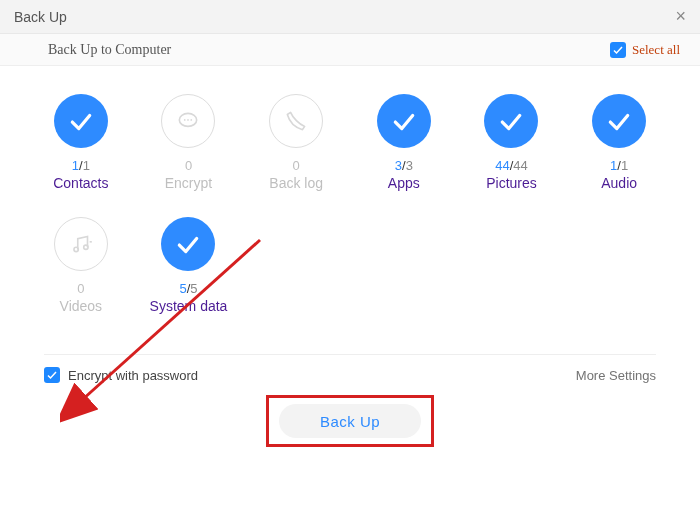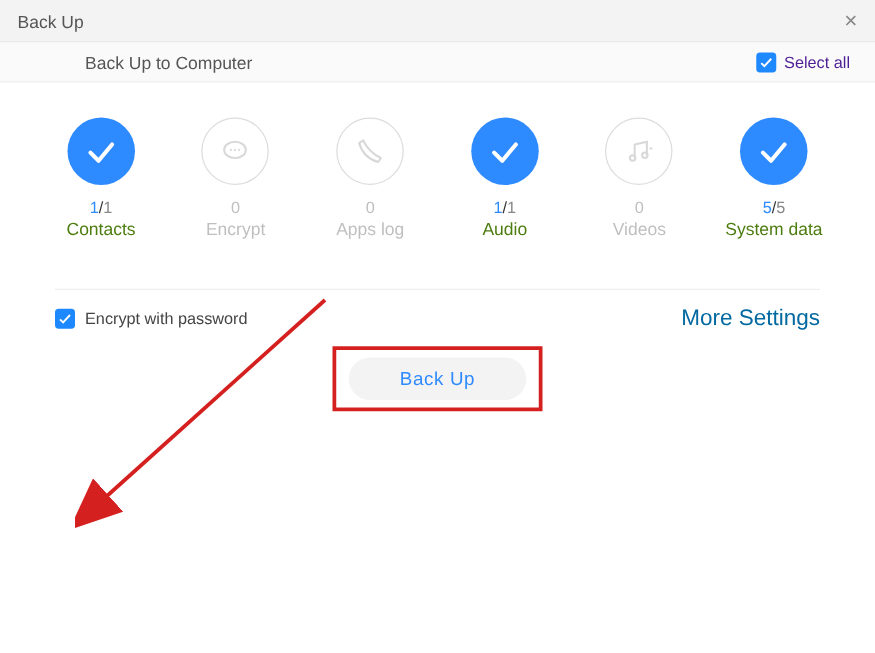--- a/index.html
+++ b/index.html
@@ -6,23 +6,23 @@
   html, body { width: 700px; height: 522px; font-family: "Segoe UI", Arial, sans-serif; color: #333; background: #fff; }
   .titlebar {
     height: 34px; background: #f3f3f3; border-bottom: 1px solid #e8e8e8;
     display: flex; align-items: center; justify-content: space-between;
     padding: 0 14px; font-size: 14px; color: #555;
   }
   .close-x { font-size: 18px; color: #888; cursor: pointer; }
   .subtitlebar {
     height: 32px; background: #fafafa; border-bottom: 1px solid #eee;
     display: flex; align-items: center; justify-content: space-between;
-    padding: 0 20px 0 68px; font-size: 14px; color: #555;
+    padding: 0 20px 0 48px; font-size: 14px; color: #555; font-family: Liberation Serif, serif;
   }
-  .select-all { display: flex; align-items: center; gap: 6px; color: #4c1d95; font-size: 13px; cursor: pointer; }
+  .select-all { display: flex; align-items: center; gap: 6px; color: #c2410c; font-size: 13px; cursor: pointer; }
   .cb {
     width: 16px; height: 16px; border-radius: 3px; background: #1e88ff;
     display: flex; align-items: center; justify-content: center;
   }
   .cb svg { width: 12px; height: 12px; }
   .grid {
     padding: 28px 40px 10px 40px;
     display: grid; grid-template-columns: repeat(6, 1fr);
     column-gap: 12px; row-gap: 30px; gap: 26px;
   }
@@ -32,28 +32,28 @@
     display: flex; align-items: center; justify-content: center;
     margin-bottom: 10px;
   }
   .circle.selected { background: #2e8bff; }
   .circle.unselected { background: #fff; border: 1px solid #ddd; }
   .circle svg { width: 26px; height: 26px; }
   .count { font-size: 13px; margin-bottom: 2px; }
   .count .cur.on { color: #2e8bff; }
   .count .cur.off, .count .tot, .label.off { color: #bfbfbf; }
   .count .tot.on { color: #888; }
-  .label { font-size: 14px; color: #4d7c0f; text-align: center; }
+  .label { font-size: 14px; color: #4c1d95; text-align: center; }
   .divider { margin: 30px 44px 0 44px; border-top: 1px solid #eee; }
   .footer-row {
     display: flex; align-items: center; justify-content: space-between;
     padding: 12px 44px 0 44px; font-size: 13px;
   }
   .encrypt { display: flex; align-items: center; gap: 8px; color: #444; cursor: pointer; }
-  .more { color: #0369a1; cursor: pointer; font-size: 18px; }
+  .more { color: #737373; cursor: pointer; font-size: 13px; }
   .action-row { display: flex; justify-content: center; padding-top: 12px; }
   .backup-wrap {
     border: 3px solid #d52020; padding: 6px 10px;
   }
   .backup-btn {
     width: 142px; height: 34px; border-radius: 17px;
     background: #f3f3f3; color: #2e8bff; font-size: 15px;
     display: flex; align-items: center; justify-content: center; cursor: pointer;
     letter-spacing: 0.5px;
   }
@@ -103,21 +103,39 @@
       <div class="count"><span class="cur off">0</span></div>
       <div class="label off">Encrypt</div>
     </div>
     <div class="item">
       <div class="circle unselected">
         <svg viewBox="0 0 24 24">
           <path d="M7,4 C9,9 15,15 20,17 L18,20 C11,18 6,13 4,6 Z" fill="none" stroke="#d8d8d8" stroke-width="1.5" stroke-linejoin="round"></path>
         </svg>
       </div>
       <div class="count"><span class="cur off">0</span></div>
-      <div class="label off">Apps log</div>
+      <div class="label off">Back log</div>
+    </div>
+    <div class="item">
+      <div class="circle selected">
+        <svg viewBox="0 0 24 24">
+          <polyline points="4,13 10,19 20,7" fill="none" stroke="#fff" stroke-width="3" stroke-linecap="round" stroke-linejoin="round"></polyline>
+        </svg>
+      </div>
+      <div class="count"><span class="cur on">3</span>/<span class="tot on">3</span></div>
+      <div class="label">Apps</div>
+    </div>
+    <div class="item">
+      <div class="circle selected">
+        <svg viewBox="0 0 24 24">
+          <polyline points="4,13 10,19 20,7" fill="none" stroke="#fff" stroke-width="3" stroke-linecap="round" stroke-linejoin="round"></polyline>
+        </svg>
+      </div>
+      <div class="count"><span class="cur on">44</span>/<span class="tot on">44</span></div>
+      <div class="label">Pictures</div>
     </div>
     <div class="item">
       <div class="circle selected">
         <svg viewBox="0 0 24 24">
           <polyline points="4,13 10,19 20,7" fill="none" stroke="#fff" stroke-width="3" stroke-linecap="round" stroke-linejoin="round"></polyline>
         </svg>
       </div>
       <div class="count"><span class="cur on">1</span>/<span class="tot on">1</span></div>
       <div class="label">Audio</div>
     </div>

